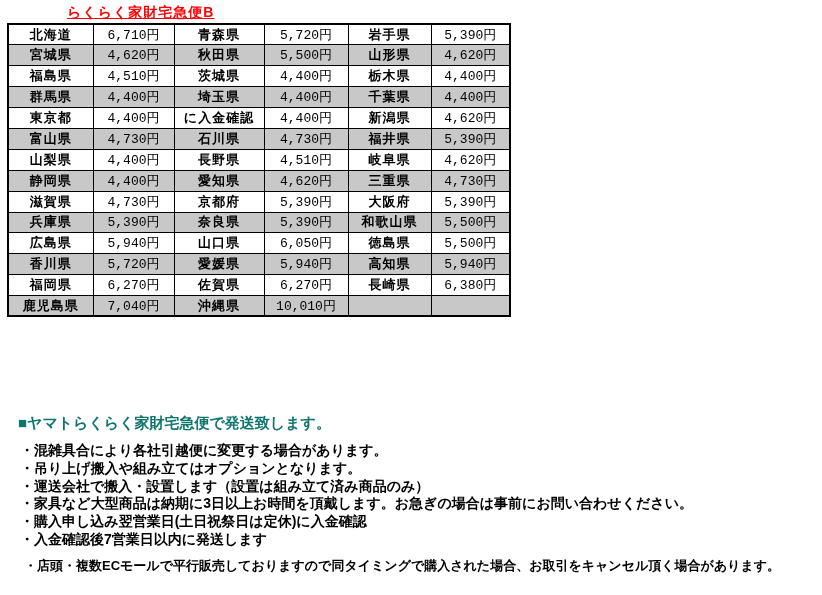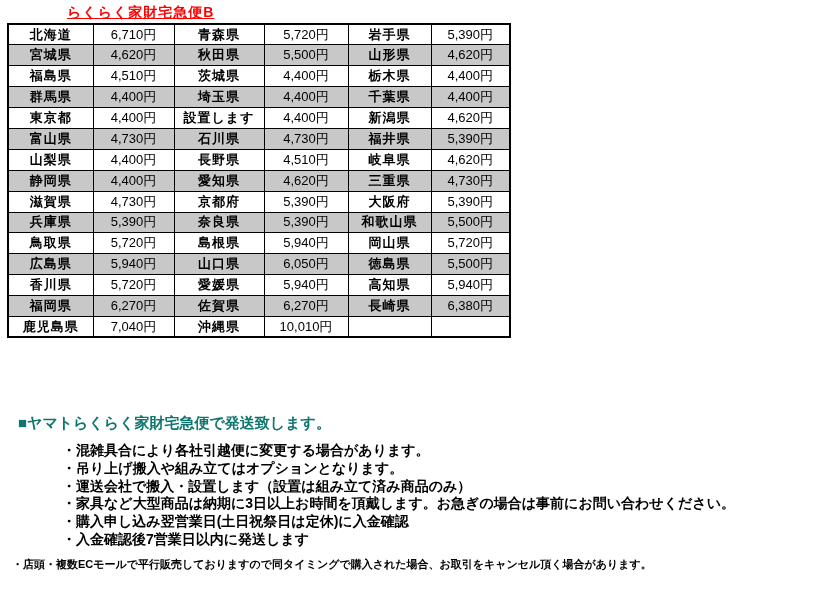--- a/index.html
+++ b/index.html
@@ -18,20 +18,21 @@
     text-decoration:underline;
     letter-spacing:1px;
     line-height:18px;
   }
 
   table.fee-table{
     position:absolute;left:7px;top:23px;
     border-collapse:collapse;
     border:2px solid var(--line);
     table-layout:fixed;
+    font-family:Liberation Mono, monospace;
   }
   table.fee-table td{
     border:1px solid var(--line);
     height:20.9px;
     text-align:center;
     vertical-align:middle;
     font-size:13px;
     overflow:hidden;
     white-space:nowrap;
     padding:0 1px;
@@ -46,29 +47,29 @@
   table.fee-table td:nth-child(6){width:79px;}
   table.fee-table tr:nth-child(even) td{background:var(--shade);}
 
   .notes-heading{
     position:absolute;left:18px;top:414px;
     font-size:15px;font-weight:bold;
     color:#0f766e;
   }
   .bullets{
     position:absolute;left:20px;top:442px;
-    font-size:14px;font-weight:bold;color:#000;margin-left:42px;
+    font-size:14px;font-weight:bold;color:#000;
   }
   .bullets .bullet{
     line-height:17.8px;
     white-space:nowrap;
   }
   .footnote{
-    position:absolute;left:12px;top:557px;
-    font-size:11px;font-weight:bold;color:#000;
+    position:absolute;left:24px;top:557px;
+    font-size:13px;font-weight:bold;color:#000;
     white-space:nowrap;
   }
 </style>
 </head>
 <body>
 
 <div class="title">らくらく家財宅急便B</div>
 
 <table class="fee-table">
   <tbody id="fee-body">
@@ -100,21 +101,21 @@
         <td class="pref">群馬県</td>
         <td class="price">4,400円</td>
         <td class="pref">埼玉県</td>
         <td class="price">4,400円</td>
         <td class="pref">千葉県</td>
         <td class="price">4,400円</td>
       </tr>
       <tr>
         <td class="pref">東京都</td>
         <td class="price">4,400円</td>
-        <td class="pref">設置します</td>
+        <td class="pref">に入金確認</td>
         <td class="price">4,400円</td>
         <td class="pref">新潟県</td>
         <td class="price">4,620円</td>
       </tr>
       <tr>
         <td class="pref">富山県</td>
         <td class="price">4,730円</td>
         <td class="pref">石川県</td>
         <td class="price">4,730円</td>
         <td class="pref">福井県</td>
@@ -144,28 +145,20 @@
         <td class="pref">大阪府</td>
         <td class="price">5,390円</td>
       </tr>
       <tr>
         <td class="pref">兵庫県</td>
         <td class="price">5,390円</td>
         <td class="pref">奈良県</td>
         <td class="price">5,390円</td>
         <td class="pref">和歌山県</td>
         <td class="price">5,500円</td>
-      </tr>
-      <tr>
-        <td class="pref">鳥取県</td>
-        <td class="price">5,720円</td>
-        <td class="pref">島根県</td>
-        <td class="price">5,940円</td>
-        <td class="pref">岡山県</td>
-        <td class="price">5,720円</td>
       </tr>
       <tr>
         <td class="pref">広島県</td>
         <td class="price">5,940円</td>
         <td class="pref">山口県</td>
         <td class="price">6,050円</td>
         <td class="pref">徳島県</td>
         <td class="price">5,500円</td>
       </tr>
       <tr>

